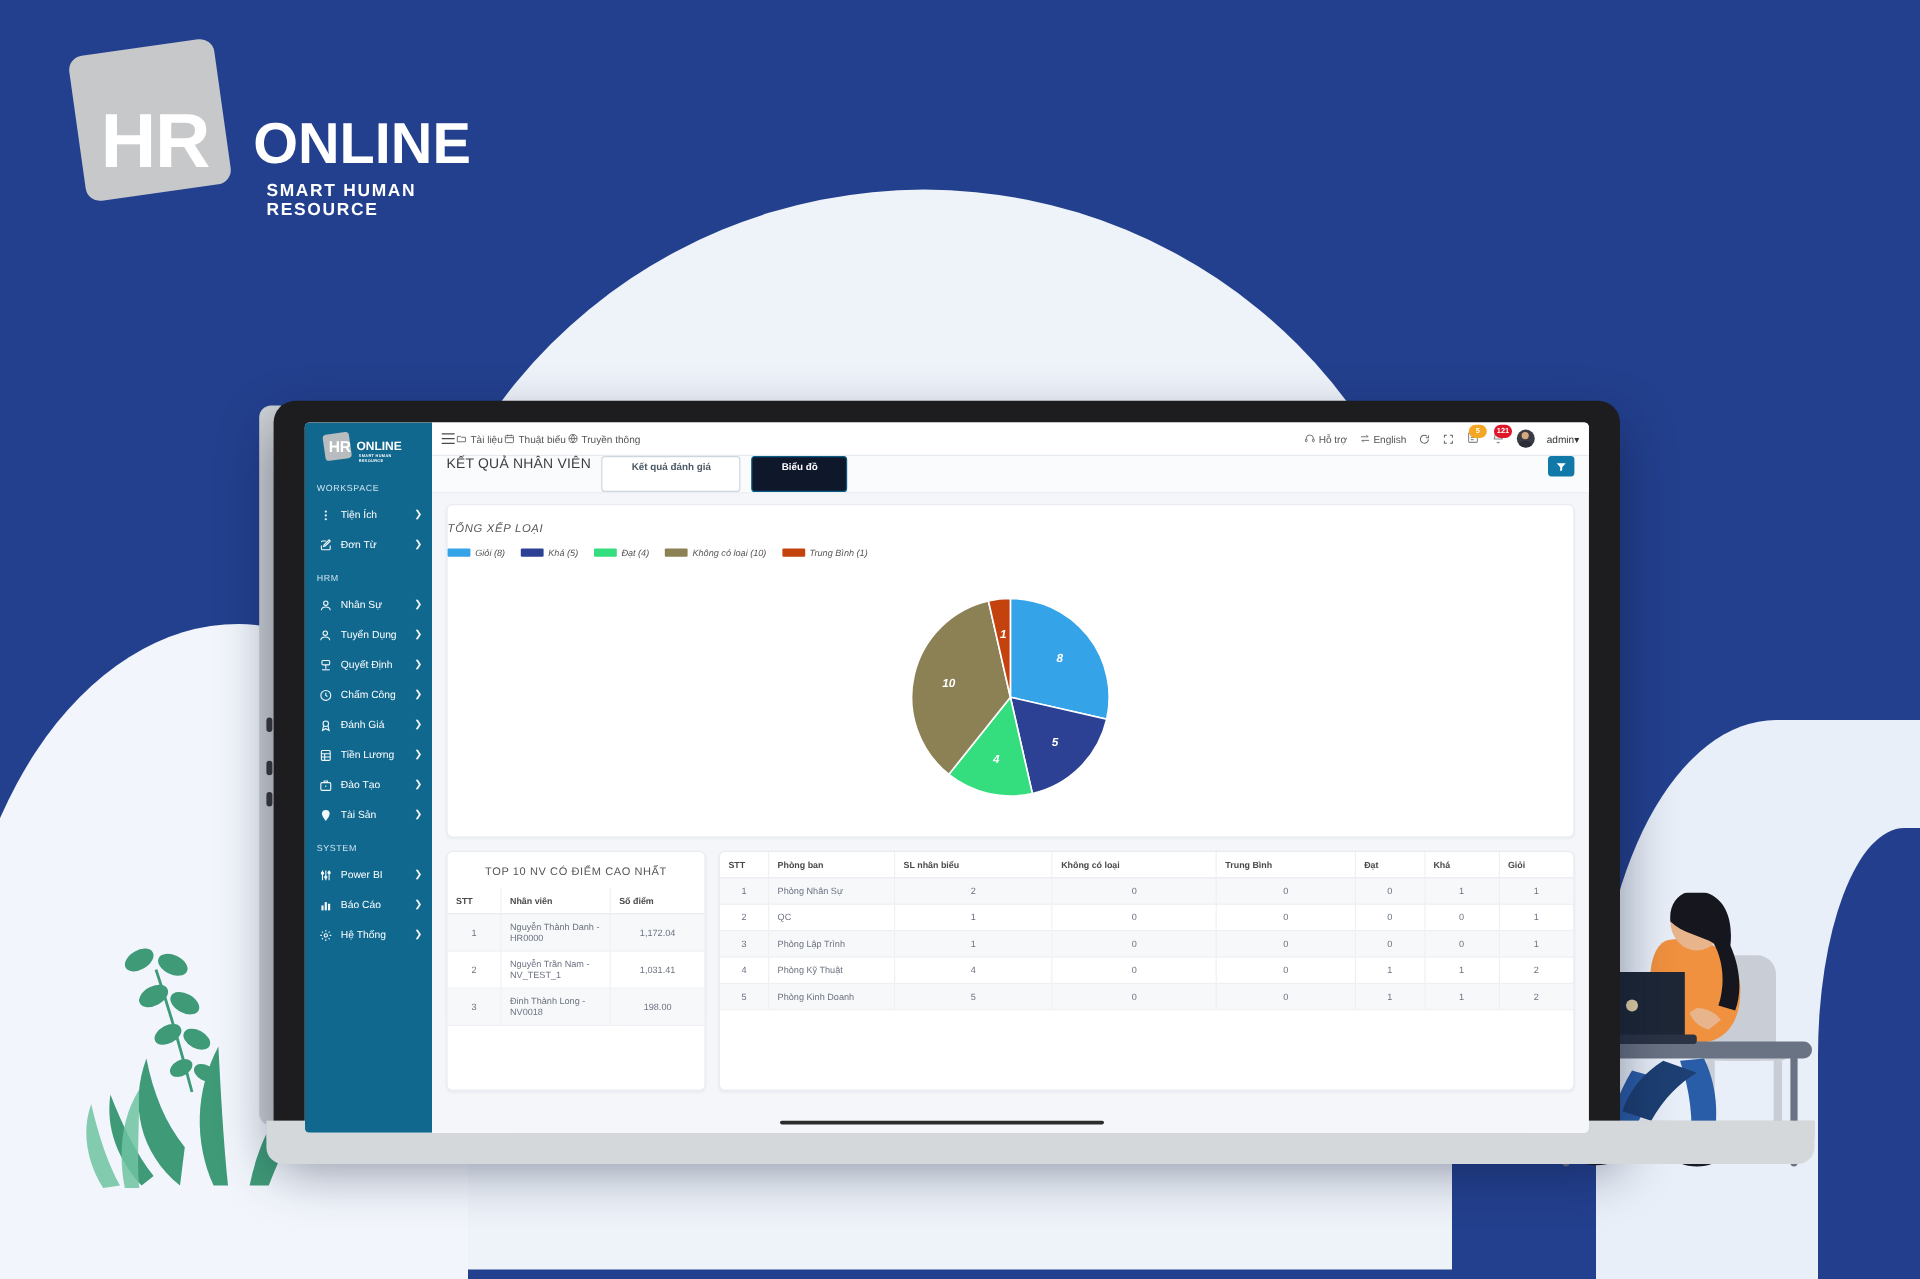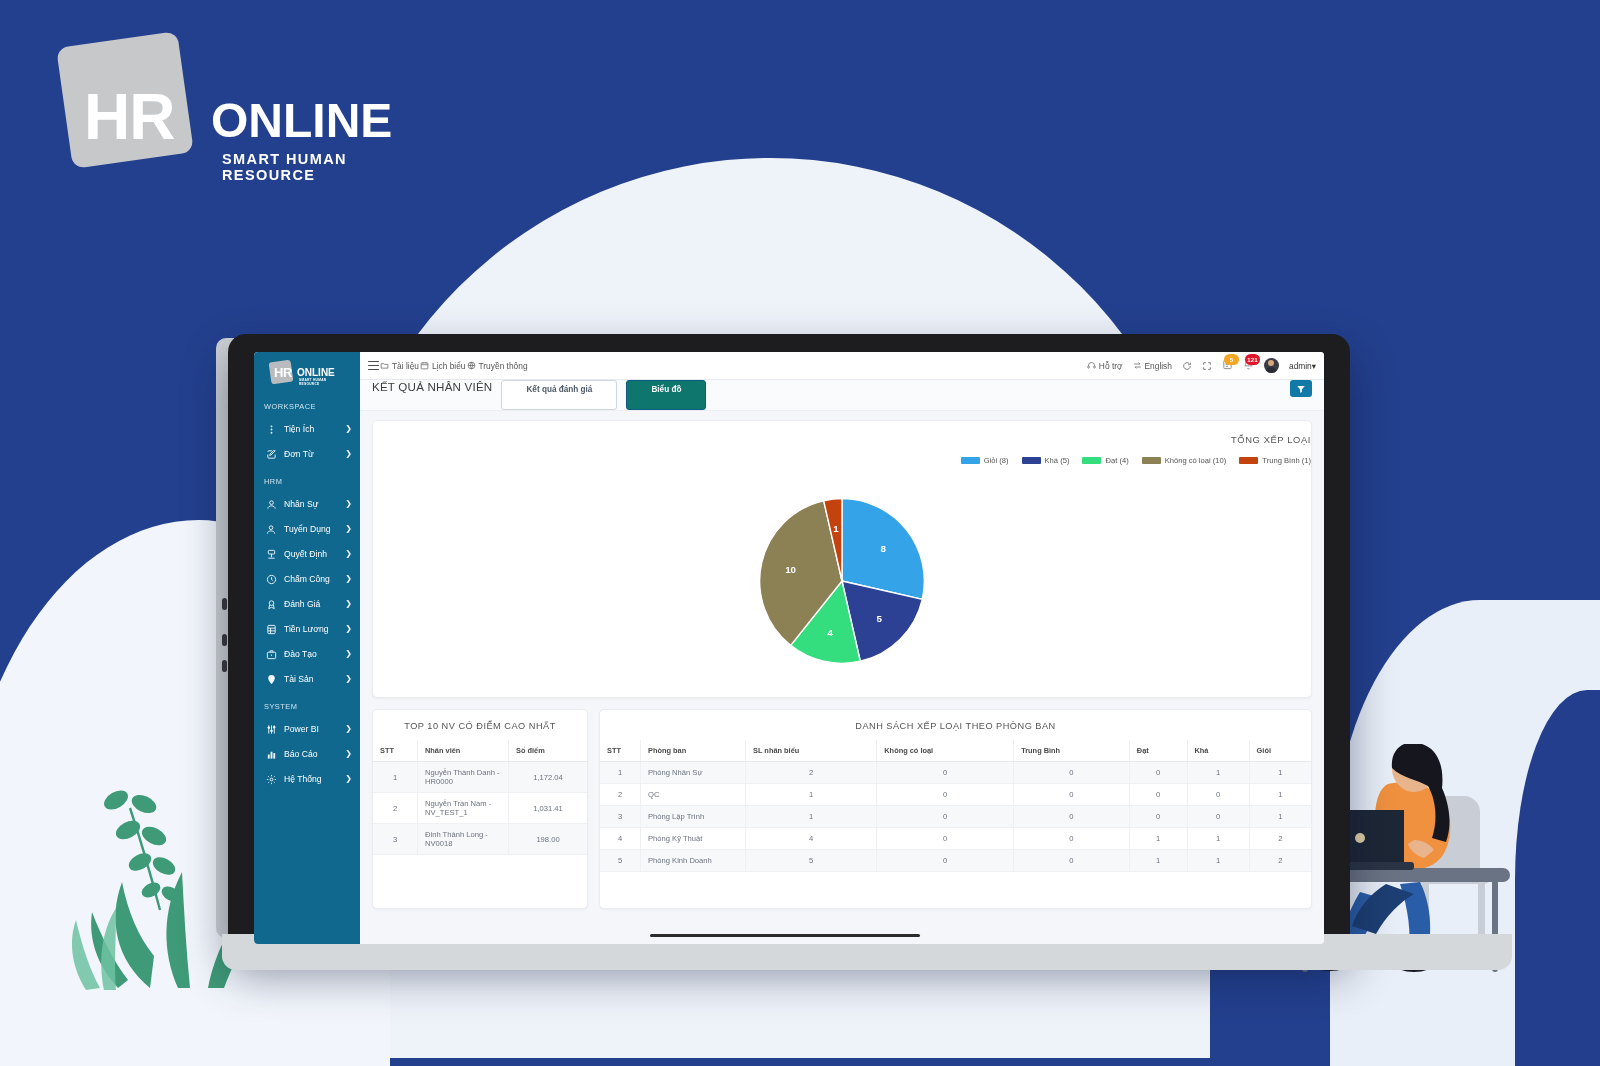--- a/index.html
+++ b/index.html
@@ -122,32 +122,32 @@
 
   .pagehead{
     height:30px;background:#fafbfc;display:flex;padding:0 12px;gap:9px;
     border-bottom:1px solid #eceff3;
   }
   .pagetitle{font-size:11.6px;color:#3d3d3d;letter-spacing:.2px;white-space:nowrap;}
   .btn{
     font-size:8.2px;padding:4px 24px;border-radius:3px;cursor:pointer;white-space:nowrap;font-weight:bold;
   }
   .btn-outline{background:#fff;border:1px solid #cfd6de;color:#4d5a66;}
-  .btn-primary{background:#0f766e;border:1px solid #0b5c85;color:#ffffff;}
+  .btn-primary{background:#0f172a;border:1px solid #0b5c85;color:#ffffff;}
   .filter-btn{
     margin-left:auto;width:22px;height:17px;background:#1079a8;border-radius:3px;
     display:flex;align-items:center;justify-content:center;cursor:pointer;
   }
 
   .main{flex:1;padding:9px 12px 0 12px;overflow:hidden;}
   .card{
     background:#ffffff;border:1px solid #e9ecf1;border-radius:5px;box-shadow:0 1px 2px rgba(40,60,90,.05);
   }
 
-  .chart-card{height:276px;display:flex;flex-direction:column;align-items:flex-end;}
+  .chart-card{height:276px;display:flex;flex-direction:column;align-items:flex-start;font-style:italic;}
   .card-title{font-size:9.4px;color:#555;letter-spacing:.6px;margin-top:13px;text-align:center;}
   .legend{display:flex;gap:13px;justify-content:center;margin-top:11px;flex-wrap:wrap;}
   .lg{display:flex;align-items:center;gap:4px;font-size:7.6px;color:#555;cursor:pointer;}
   .lg .sw{width:19px;height:7px;border-radius:1px;display:block;}
 
   .pie-wrap{flex:1;display:flex;align-items:center;justify-content:center;width:100%;}
 
   .row2{display:flex;gap:11px;margin-top:11px;height:200px;}
   .card-left{width:214px;flex:0 0 214px;overflow:hidden;}
   .card-right{flex:1;overflow:hidden;}
@@ -424,21 +424,21 @@
                   <path d="M3 7h7l2 2h9v10H3z"></path>
                 </svg>
                 <span>Tài liệu</span>
               </div>
 
               <div class="tb-link">
                 <svg width="9" height="9" viewBox="0 0 24 24" fill="none" stroke="#666" stroke-width="2">
                   <rect x="3" y="5" width="18" height="16" rx="2"></rect>
                     <path d="M3 10h18M8 3v4M16 3v4"></path>
                 </svg>
-                <span>Lịch biểu</span>
+                <span>Thuật biểu</span>
               </div>
 
               <div class="tb-link">
                 <svg width="9" height="9" viewBox="0 0 24 24" fill="none" stroke="#666" stroke-width="2">
                   <circle cx="12" cy="12" r="9"></circle>
                     <path d="M3 12h18M12 3a15 15 0 010 18a15 15 0 010-18z"></path>
                 </svg>
                 <span>Truyền thông</span>
               </div>
             </div>
@@ -573,21 +573,20 @@
                           <td class="c">3</td>
                           <td>Đinh Thành Long - NV0018</td>
                           <td class="c">198.00</td>
                         </tr>
                       </tbody>
                   </table>
                 </div>
               </div>
 
               <div class="card card-right">
-                <div class="tbl-title">DANH SÁCH XẾP LOẠI THEO PHÒNG BAN</div>
                 <div class="tbl-wrap">
                   <table class="tbl">
                     <thead>
                       <tr>
                         <th class="c" style="width:26px">STT</th>
                         <th style="width:90px">Phòng ban</th>
                         <th class="c">SL nhân biểu</th>
                         <th class="c">Không có loại</th>
                         <th class="c">Trung Bình</th>
                         <th class="c">Đạt</th>

